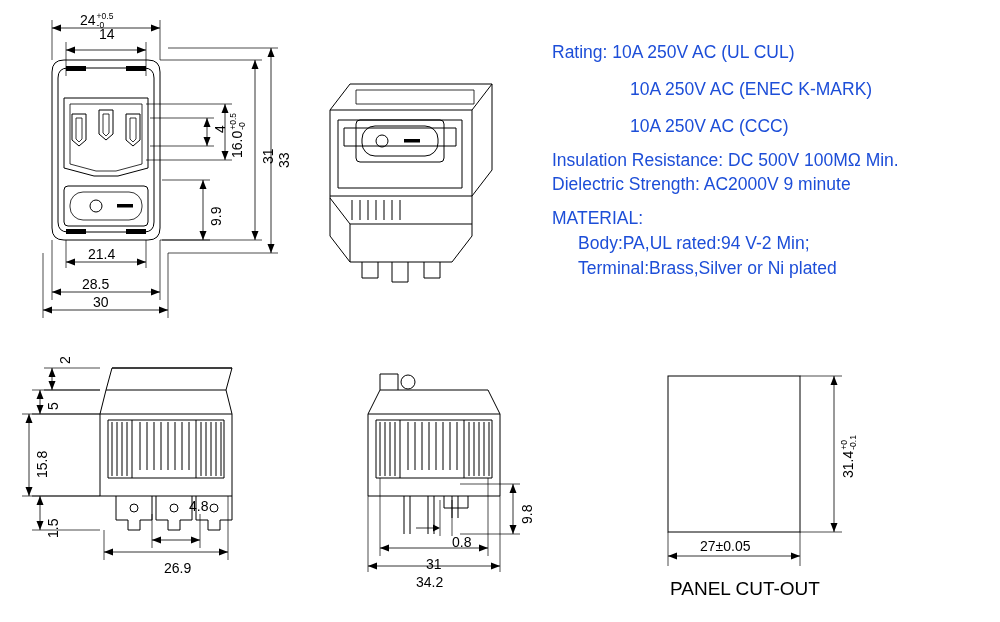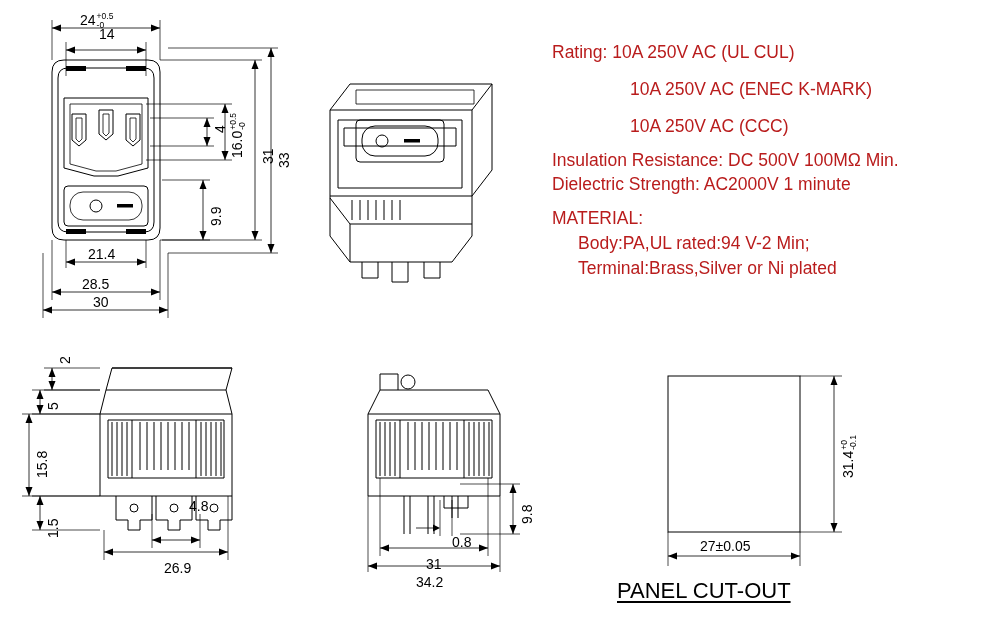--- a/index.html
+++ b/index.html
@@ -18,32 +18,31 @@
     overflow: hidden;
     background: #ffffff;
   }
   .spec-block {
     position: absolute;
     left: 552px;
     top: 40px;
     width: 440px;
     font-size: 17.5px;
     line-height: 1.42;
-    color: #b91c1c;
+    color: #1d4ed8;
   }
   .spec-line { white-space: pre; }
   .spec-indent-1 { padding-left: 78px; margin-top: 12px; }
   .spec-indent-2 { padding-left: 26px; }
   .spec-gap { height: 9px; }
   .panel-caption {
     position: absolute;
-    left: 617px;
+    left: 670px;
     top: 578px;
-    font-size: 22px;
-    text-decoration: underline;
+    font-size: 19px;
     text-underline-offset: 3px;
   }
   .dim {
     position: absolute;
     font-size: 14px;
     color: #000;
     white-space: nowrap;
   }
   .dim.vert {
     transform-origin: 0 0;
@@ -285,21 +284,21 @@
       <polygon points="834,532 830.5,523 837.5,523"></polygon>
     </g>
   </svg>
 
   <div class="spec-block">
     <div class="spec-line">Rating: 10A 250V AC (UL CUL)</div>
     <div class="spec-line spec-indent-1">10A 250V AC (ENEC K-MARK)</div>
     <div class="spec-line spec-indent-1">10A 250V AC (CCC)</div>
     <div class="spec-gap"></div>
     <div class="spec-line">Insulation Resistance: DC 500V 100MΩ Min.</div>
-    <div class="spec-line">Dielectric Strength: AC2000V 1 minute</div>
+    <div class="spec-line">Dielectric Strength: AC2000V 9 minute</div>
     <div class="spec-gap"></div>
     <div class="spec-line">MATERIAL:</div>
     <div class="spec-line spec-indent-2">Body:PA,UL rated:94 V-2 Min;</div>
     <div class="spec-line spec-indent-2">Terminal:Brass,Silver or Ni plated</div>
   </div>
 
   <div class="dim" style="left:80px; top:12px;"><span>24</span><span class="tol"><span style="display:block">+0.5</span><span style="display:block">-0</span></span></div>
   <div class="dim" style="left:99px; top:26px;">14</div>
   <div class="dim vert" style="left:212px; top:133px;">4</div>
   <div class="dim vert" style="left:229px; top:158px;"><span>16.0</span><span class="tol"><span style="display:block">+0.5</span><span style="display:block">-0</span></span></div>

